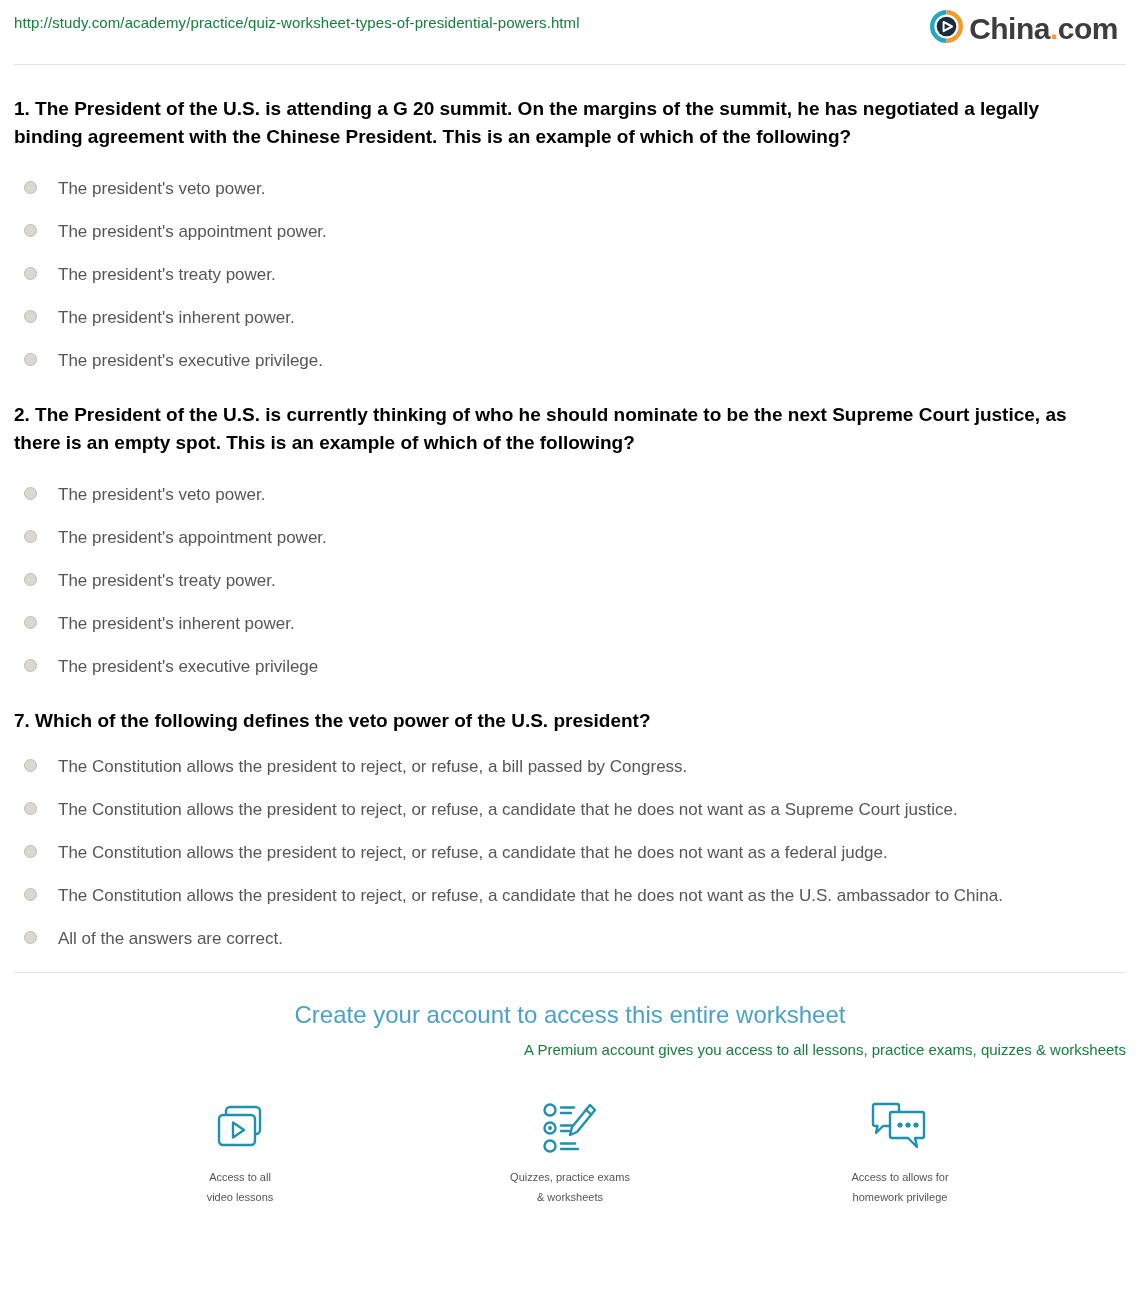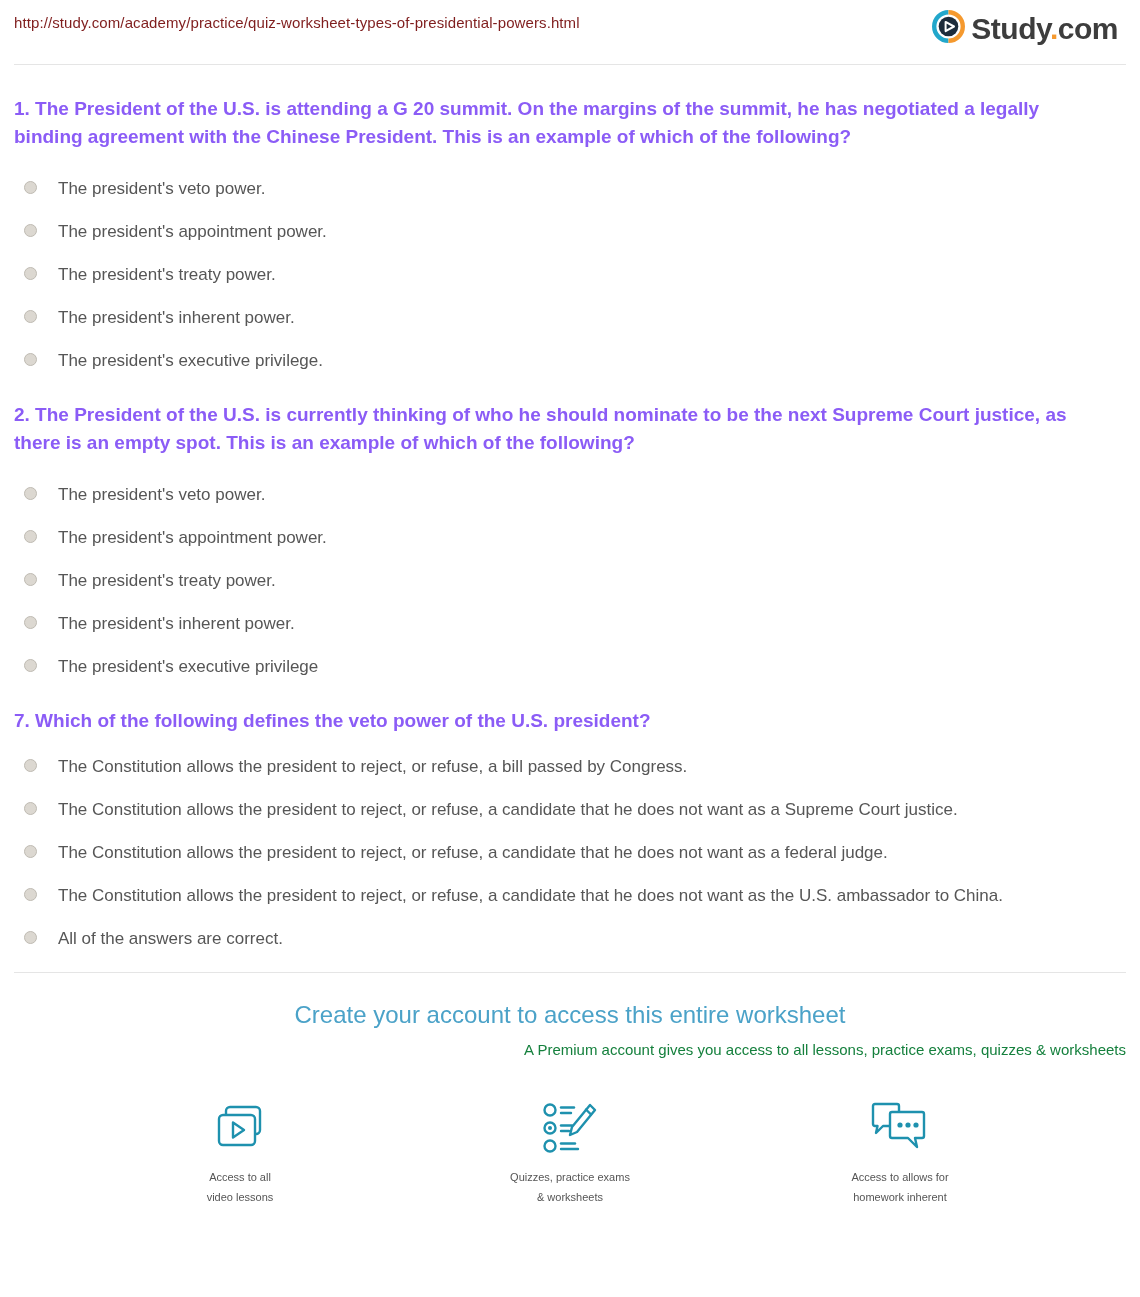--- a/index.html
+++ b/index.html
@@ -15,21 +15,21 @@
 
   
   .header {
     display: flex;
     justify-content: space-between;
     align-items: flex-start;
     padding-top: 10px;
   }
   .url-text {
     font-size: 15px;
-    color: #7f1d1d;
+    color: #15803d;
     padding-top: 4px;
     letter-spacing: 0.1px;
   }
   .logo { display: flex; align-items: center; gap: 6px; margin-right: 8px; }
   .logo-text { font-size: 30px; font-weight: bold; color: #3d3d3d; letter-spacing: -0.5px; }
   .logo-text .dot { color: #f5992e; }
 
   
   .page-title {
     margin-top: 28px;
@@ -42,21 +42,21 @@
     border: none;
     border-top: 1px solid #e5e5e5;
     margin-top: 17px;
   }
 
   
   .question { margin-top: 30px; }
   .question-prompt {
     font-size: 19px;
     font-weight: bold;
-    color: #8b5cf6;
+    color: #000000;
     line-height: 28px;
     max-width: 1090px;
   }
   .options { margin-top: 28px; list-style: none; }
   .option-row {
     display: flex;
     align-items: flex-start;
     margin-bottom: 23px;
     cursor: pointer;
   }
@@ -122,21 +122,21 @@
     <div class="url-text">http://study.com/academy/practice/quiz-worksheet-types-of-presidential-powers.html</div>
     <div class="logo">
       <span>
         <svg width="33" height="33" viewBox="0 0 33 33">
           <path d="M16.5 2.2 A14.3 14.3 0 0 0 16.5 30.8" fill="none" stroke="#22a7cb" stroke-width="4.4"></path>
           <path d="M16.5 2.2 A14.3 14.3 0 0 1 16.5 30.8" fill="none" stroke="#f5992e" stroke-width="4.4"></path>
           <circle cx="16.5" cy="16.5" r="9.8" fill="#1d2c3b"></circle>
           <path d="M13.6 11.9 L22 16.5 L13.6 21.1 Z" fill="none" stroke="#ffffff" stroke-width="2" stroke-linejoin="round"></path>
         </svg>
       </span>
-      <span class="logo-text"><span>Study</span><span class="dot">.</span><span>com</span></span>
+      <span class="logo-text"><span>China</span><span class="dot">.</span><span>com</span></span>
     </div>
   </div>
 
   <hr class="rule">
 
   <div class="question">
     <div class="question-prompt">1. The President of the U.S. is attending a G 20 summit. On the margins of the summit, he has negotiated a legally binding agreement with the Chinese President. This is an example of which of the following?</div>
     <ul class="options">
       <li class="option-row">
         <span class="radio"></span>
@@ -262,21 +262,21 @@
           <svg width="62" height="56" viewBox="0 0 62 56" fill="none" stroke="#1e91ae" stroke-width="2.4" stroke-linejoin="round">
             <path d="M4 6 Q4 4 6 4 L28 4 Q30 4 30 6 L30 24 Q30 26 28 26 L14 26 L7 33 L8.5 26 L6 26 Q4 26 4 24 Z"></path>
             <path d="M21 14 Q21 12 23 12 L53 12 Q55 12 55 14 L55 36 Q55 38 53 38 L46 38 L48 47 L39 38 L23 38 Q21 38 21 36 Z" fill="#ffffff"></path>
             <circle cx="31" cy="25" r="2.6" fill="#1e91ae" stroke="none"></circle>
             <circle cx="39" cy="25" r="2.6" fill="#1e91ae" stroke="none"></circle>
             <circle cx="47" cy="25" r="2.6" fill="#1e91ae" stroke="none"></circle>
           </svg>
         </div>
         <div class="feature-label">
           <span>Access to allows for</span><br>
-          <span>homework inherent</span>
+          <span>homework privilege</span>
         </div>
       </div>
 
     </div>
 
   </div>
 
 </div>
 
 </body></html>

